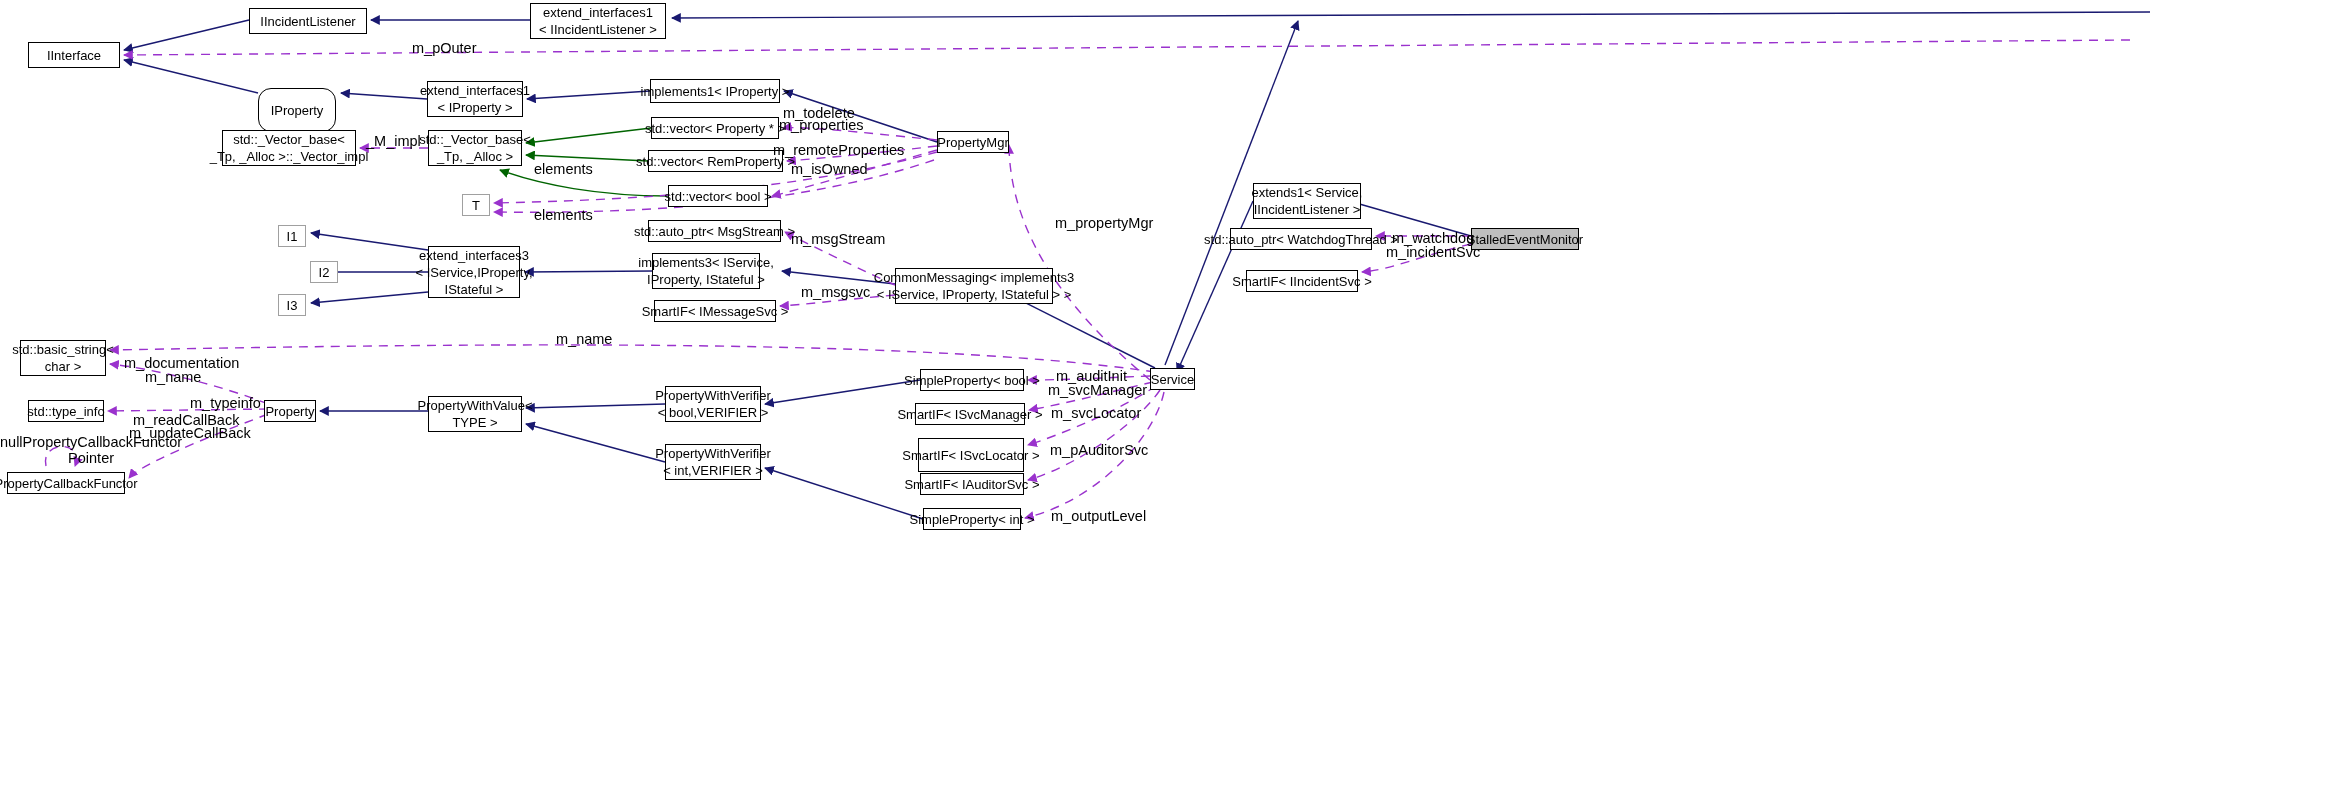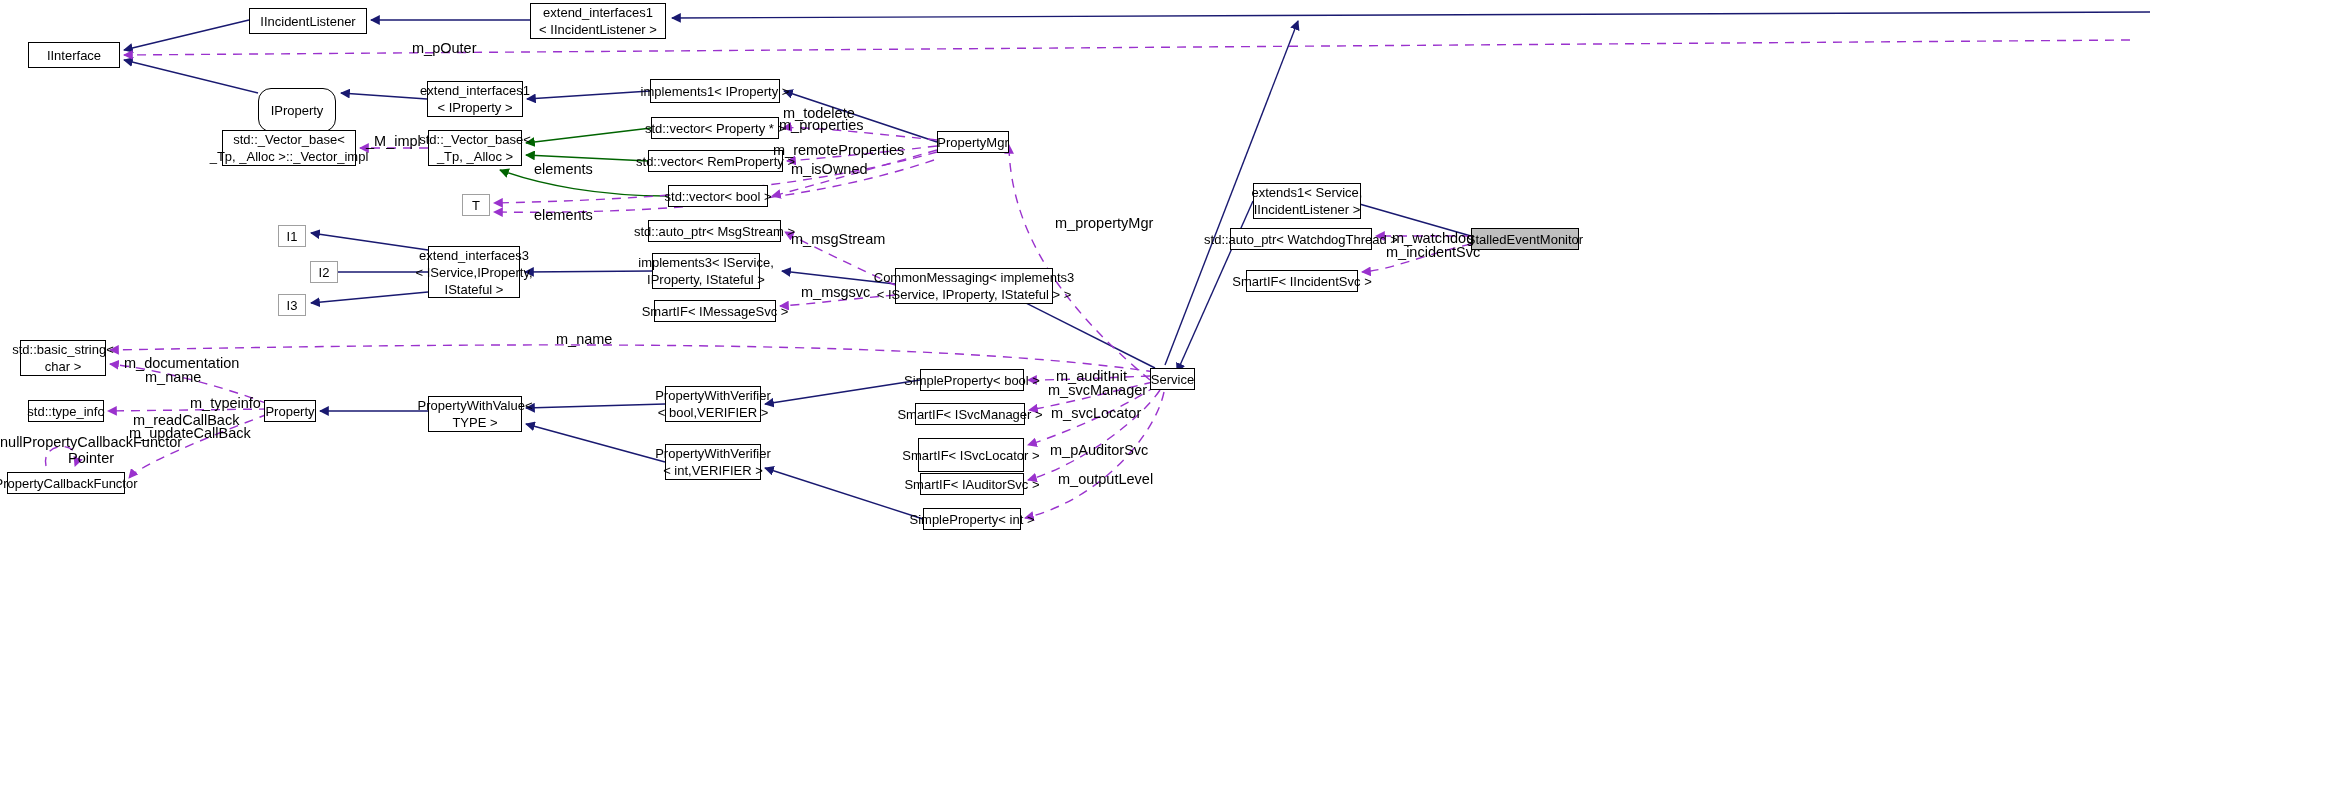--- a/index.html
+++ b/index.html
@@ -190,15 +190,15 @@
   <div class="edge-label" style="left: 145px; top: 369px;">m_name</div>
   <div class="edge-label" style="left: 147px; top: 395px; margin-left: 43px;">m_typeinfo</div>
   <div class="edge-label" style="left: 133px; top: 412px;">m_readCallBack</div>
   <div class="edge-label" style="left: 129px; top: 425px;">m_updateCallBack</div>
   <div class="edge-label" style="left: 0px; top: 434px;">nullPropertyCallbackFunctor
 Pointer</div>
   <div class="edge-label" style="left: 1056px; top: 368px;">m_auditInit</div>
   <div class="edge-label" style="left: 1048px; top: 382px;">m_svcManager</div>
   <div class="edge-label" style="left: 1051px; top: 405px;">m_svcLocator</div>
   <div class="edge-label" style="left: 1050px; top: 442px;">m_pAuditorSvc</div>
-  <div class="edge-label" style="left: 1051px; top: 471px; margin-left: 7px;">m_outputLevel</div>
+  <div class="edge-label" style="left: 1051px; top: 508px;">m_outputLevel</div>
 
 </div>
 
 </body></html>

